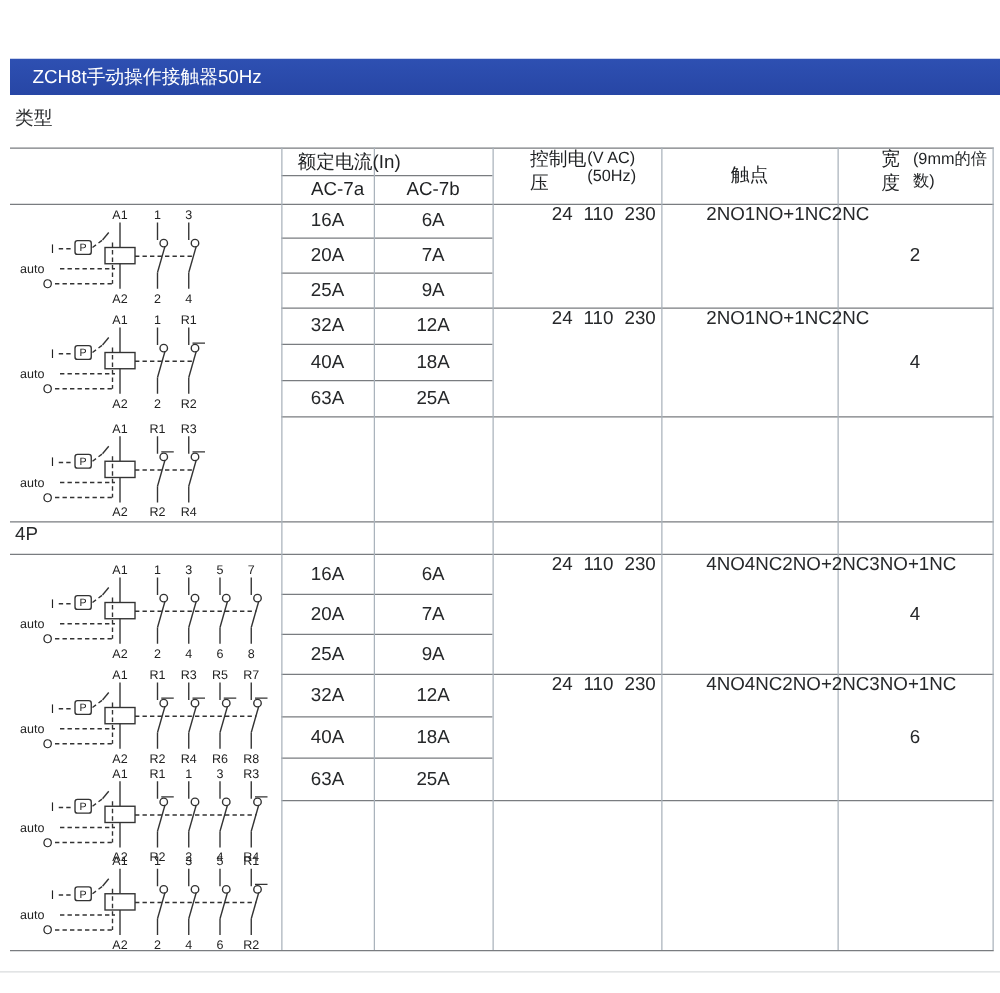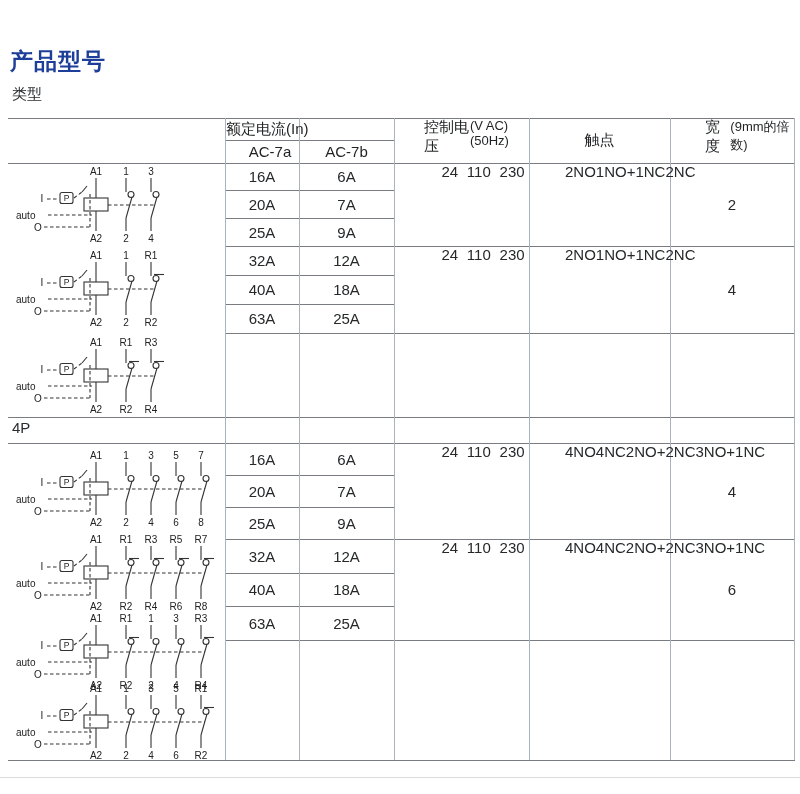--- a/index.html
+++ b/index.html
@@ -21,20 +21,23 @@
   #pole4-label{position:absolute;left:12px;top:419px;font-size:15px;color:#2a2c2e;}
   .diagram{position:absolute;left:8px;width:215px;height:80px;}
   .pagefoot{position:absolute;left:0;top:777px;width:800px;height:1px;background:#d9dbdd;}
 </style>
 </head>
 <body>
 
 <div id="stage">
 
   <div id="page-title" style="color: rgb(29, 62, 153);">产品型号</div>
+  <div id="banner" style="background: linear-gradient(rgb(46, 80, 178), rgb(39, 70, 165));">
+    <span>ZCH8t手动操作接触器50Hz</span>
+  </div>
   <div id="type-label">类型</div>
   <div id="pole4-label">4P</div>
 
   <div class="hline" style="left:8px;top:118px;width:787px;"></div>
   <div class="hline" style="left:225px;top:140px;width:169px;"></div>
   <div class="hline" style="left:8px;top:163px;width:787px;"></div>
   <div class="hline" style="left:225px;top:190px;width:169px;"></div>
   <div class="hline" style="left:225px;top:218px;width:169px;"></div>
   <div class="hline" style="left:225px;top:246px;width:570px;"></div>
   <div class="hline" style="left:225px;top:275px;width:169px;"></div>
@@ -51,21 +54,21 @@
   <div class="hline" style="left:8px;top:760px;width:787px;"></div>
   <div class="pagefoot"></div>
 
   <div class="vline" style="left:225px;top:118px;height:642px;"></div>
   <div class="vline" style="left:299px;top:118px;height:642px;"></div>
   <div class="vline" style="left:394px;top:118px;height:642px;"></div>
   <div class="vline" style="left:529px;top:118px;height:642px;"></div>
   <div class="vline" style="left:670px;top:118px;height:642px;"></div>
   <div class="vline" style="left:794px;top:118px;height:642px;"></div>
 
-  <div class="cell left hdr" style="left:225px;top:118px;width:169px;height:22px;padding-left:1px;box-sizing:border-box;">额定电流(In)</div>
+  <div class="cell left hdr" style="left:225px;top:118px;width:169px;height:22px;padding-left:13px;box-sizing:border-box;">额定电流(In)</div>
   <div class="cell hdr" style="left:233px;top:140px;width:74px;height:23px;">AC-7a</div>
   <div class="cell hdr" style="left:299px;top:140px;width:95px;height:23px;">AC-7b</div>
   <div class="colstack hdr" style="left:394px;top:118px;width:135px;height:45px;padding-left:30px;box-sizing:border-box;justify-content:center;">
     <span>控制电压</span>
     <span class="sub">(V AC)(50Hz)</span>
   </div>
   <div class="cell hdr" style="left:529px;top:118px;width:141px;height:45px;">触点</div>
   <div class="colstack hdr" style="left:670px;top:118px;width:125px;height:45px;padding-left:35px;box-sizing:border-box;justify-content:center;">
     <span>宽度</span>
     <span class="sub">(9mm的倍数)</span>

